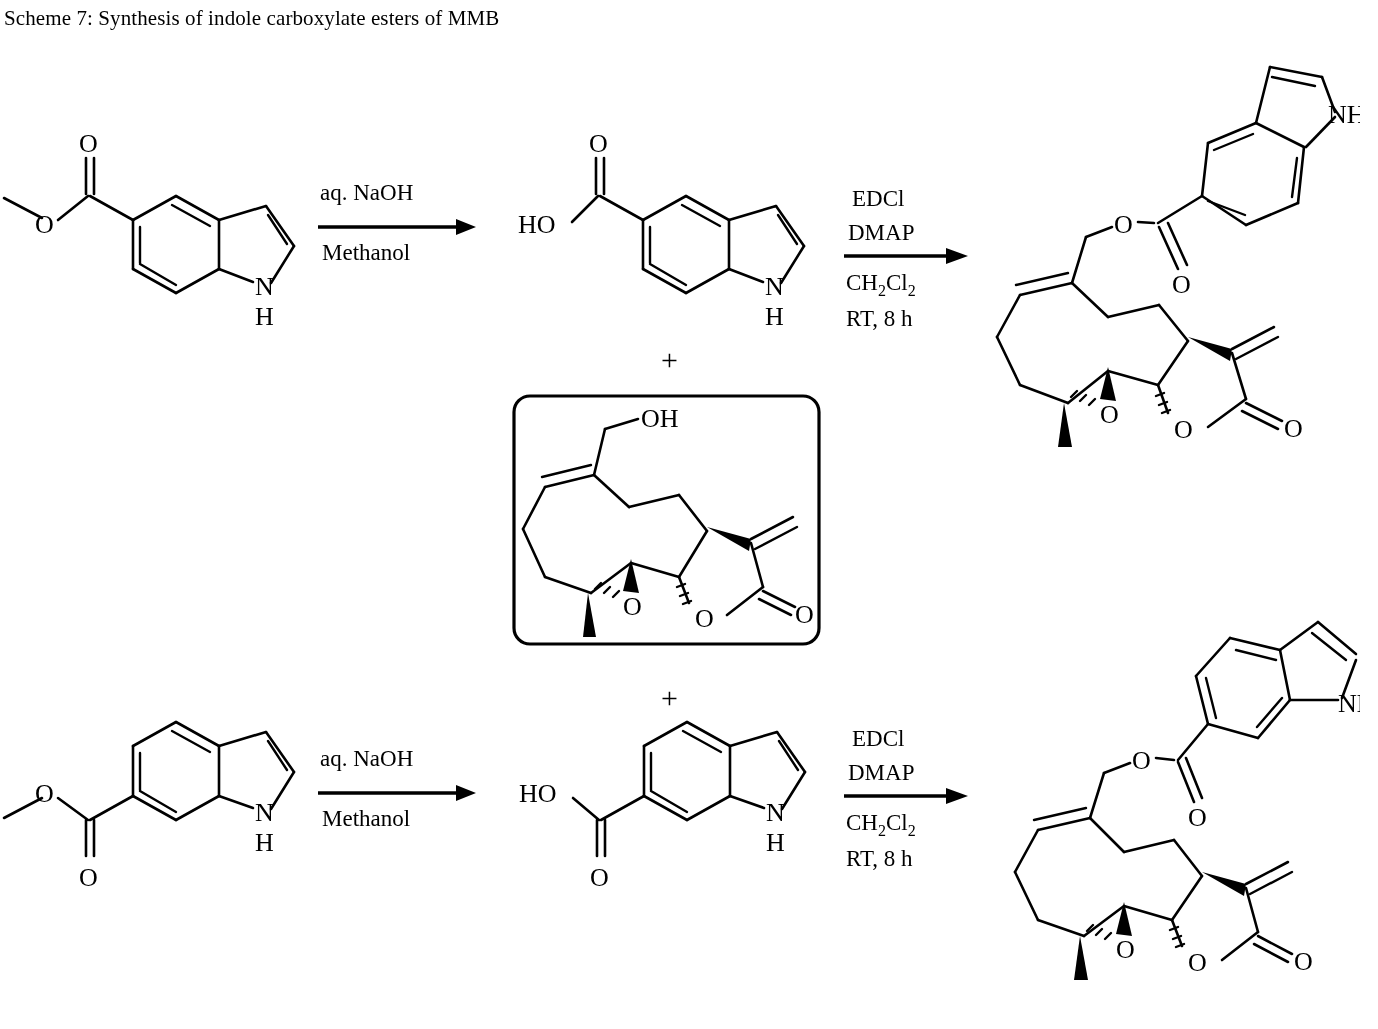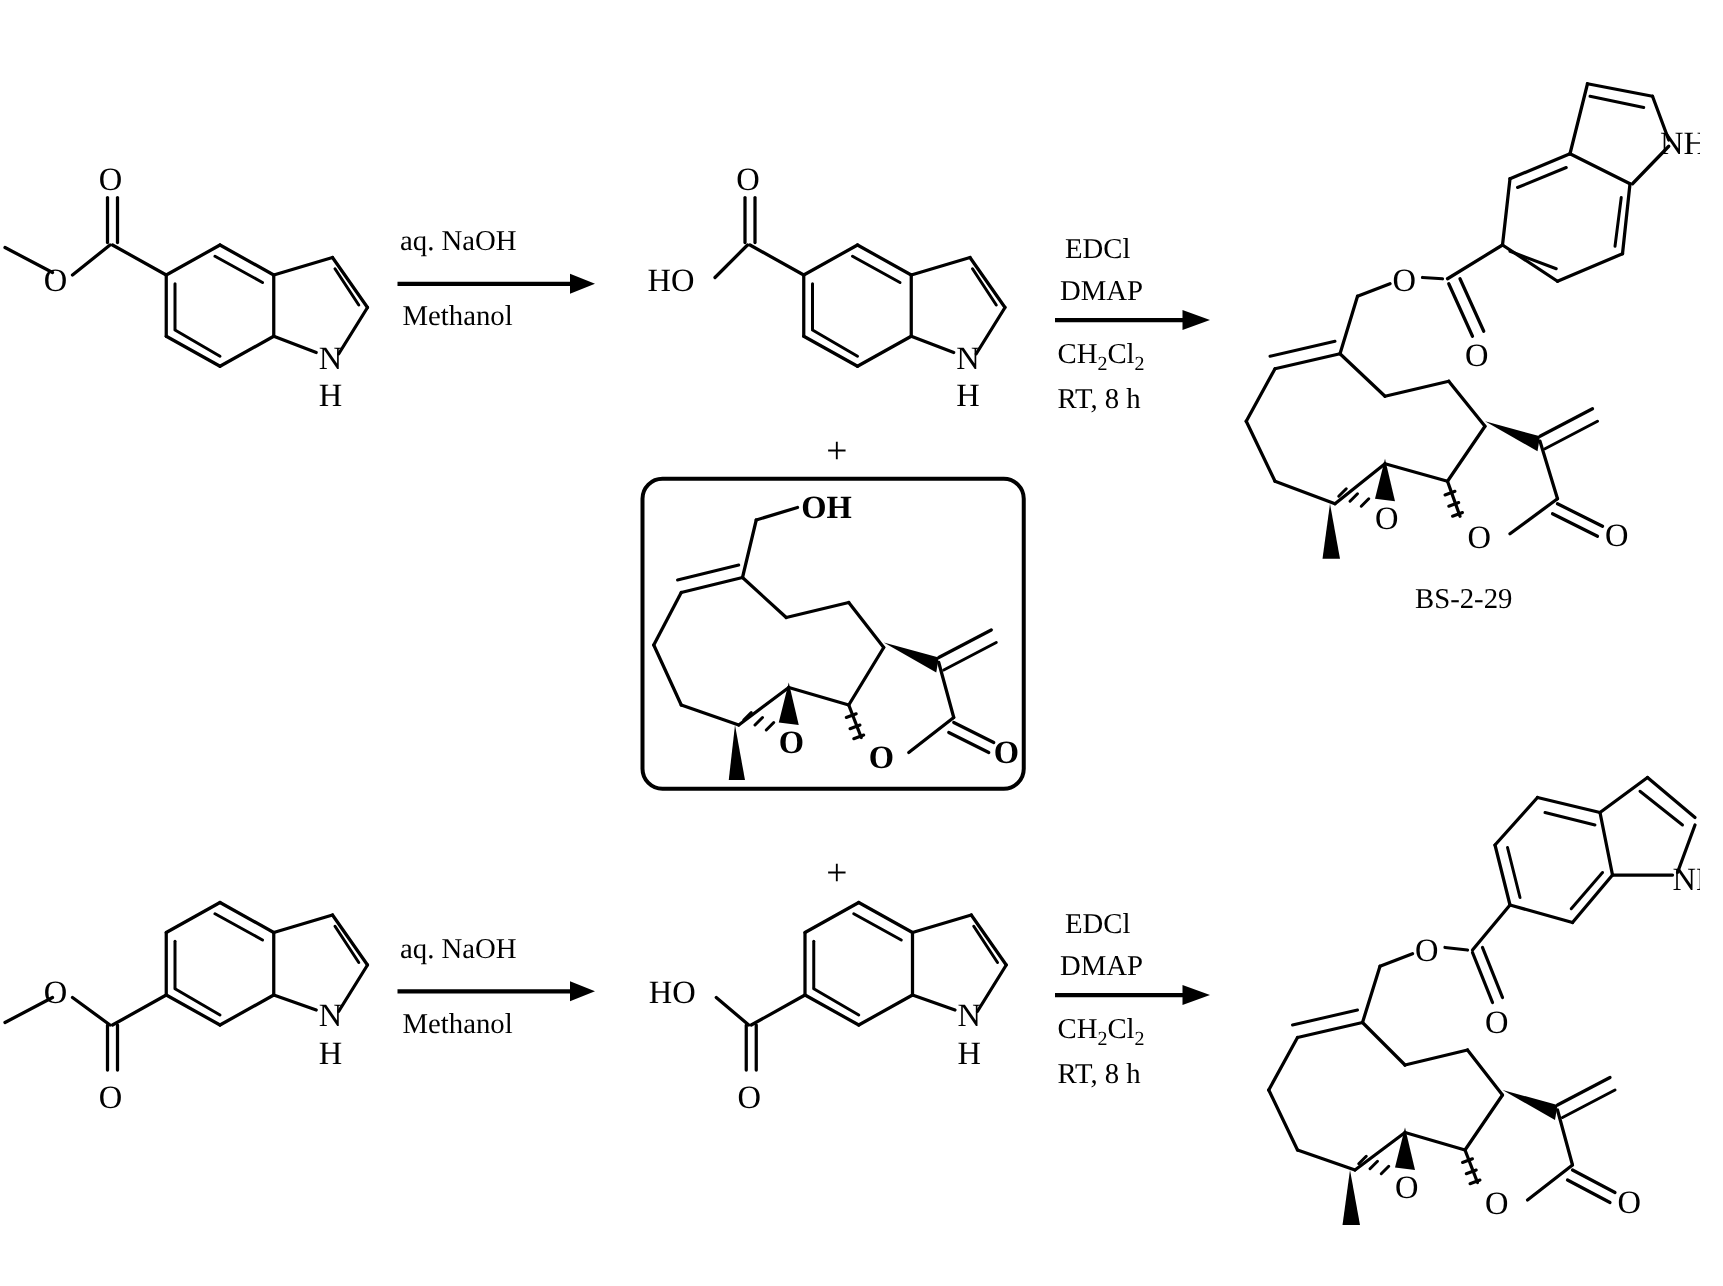--- a/index.html
+++ b/index.html
@@ -47,20 +47,21 @@
   .arrowline { stroke: #000; stroke-width: 3.4; fill: none; }
   .boxline { stroke: #000; stroke-width: 3.2; fill: none; }
   .wedge { fill: #000; stroke: none; }
   .hashline { stroke: #000; stroke-width: 2.4; fill: none; stroke-linecap: round; }
 </style>
 </head>
 <body>
 
 <div id="scheme-root">
 
+  <div class="title">Scheme 7: Synthesis of indole carboxylate esters of MMB</div>
 
   <div class="struct" style="left:0px; top:130px;">
     <svg width="330" height="215" viewBox="0 0 330 215">
 
       <path class="bond" d="M 4 68 L 42 88"></path>
 
       <text class="atom" x="35" y="103">O</text>
 
       <path class="bond" d="M 58 90 L 88 66"></path>
 
@@ -208,27 +209,22 @@
 
       <path class="bond" d="M 292 294 L 334 272"></path>
       <path class="bond-thin" d="M 296 304 L 338 282"></path>
 
       <path class="bond" d="M 306 348 L 342 366"></path>
       <path class="bond" d="M 302 356 L 338 374"></path>
       <text class="atom" x="344" y="382">O</text>
     </svg>
   </div>
 
-  <div class="struct" style="left:1130px; top:458px;">
-    <svg width="180" height="40" viewBox="0 0 180 40">
-      <text class="prodlabel" x="2" y="28">BS-2-29</text>
-    </svg>
-  </div>
-
-  <div class="struct" style="left:505px; top:374px;font-weight:bold;">
+
+  <div class="struct" style="left:505px; top:387px;">
     <svg width="325" height="265" viewBox="0 0 325 265">
       <rect class="boxline" x="9" y="9" width="305" height="248" rx="16" ry="16"></rect>
 
       <text class="atom" x="136" y="40">OH</text>
       <path class="bond" d="M 133 32 L 100 42"></path>
       <path class="bond" d="M 100 42 L 89 88"></path>
 
       <path class="bond" d="M 89 88 L 40 100"></path>
       <path class="bond-thin" d="M 86 78 L 37 90"></path>
       <path class="bond" d="M 40 100 L 18 142"></path>

